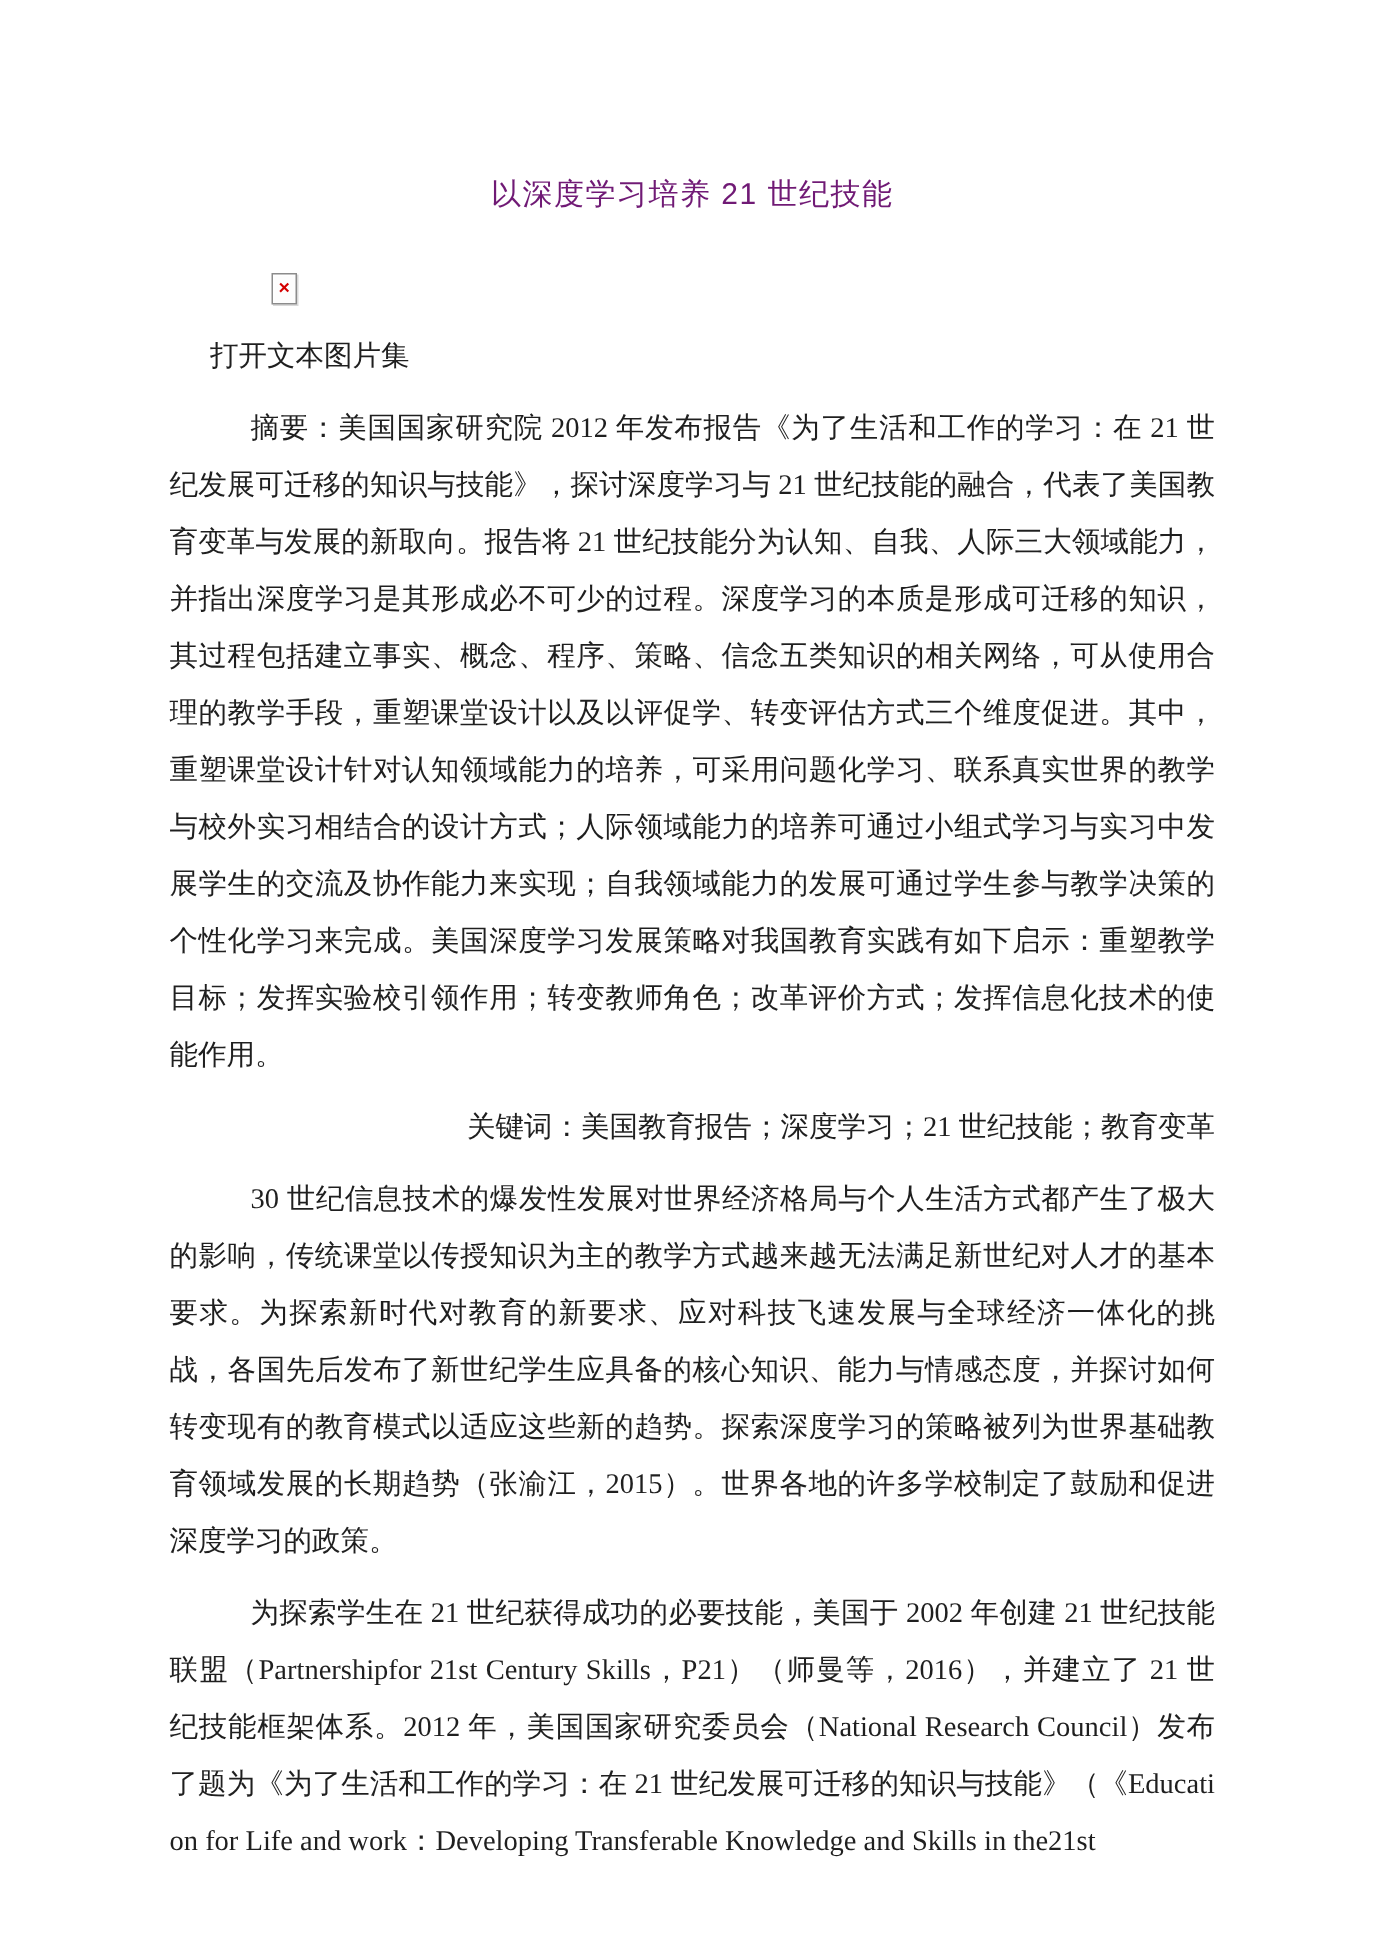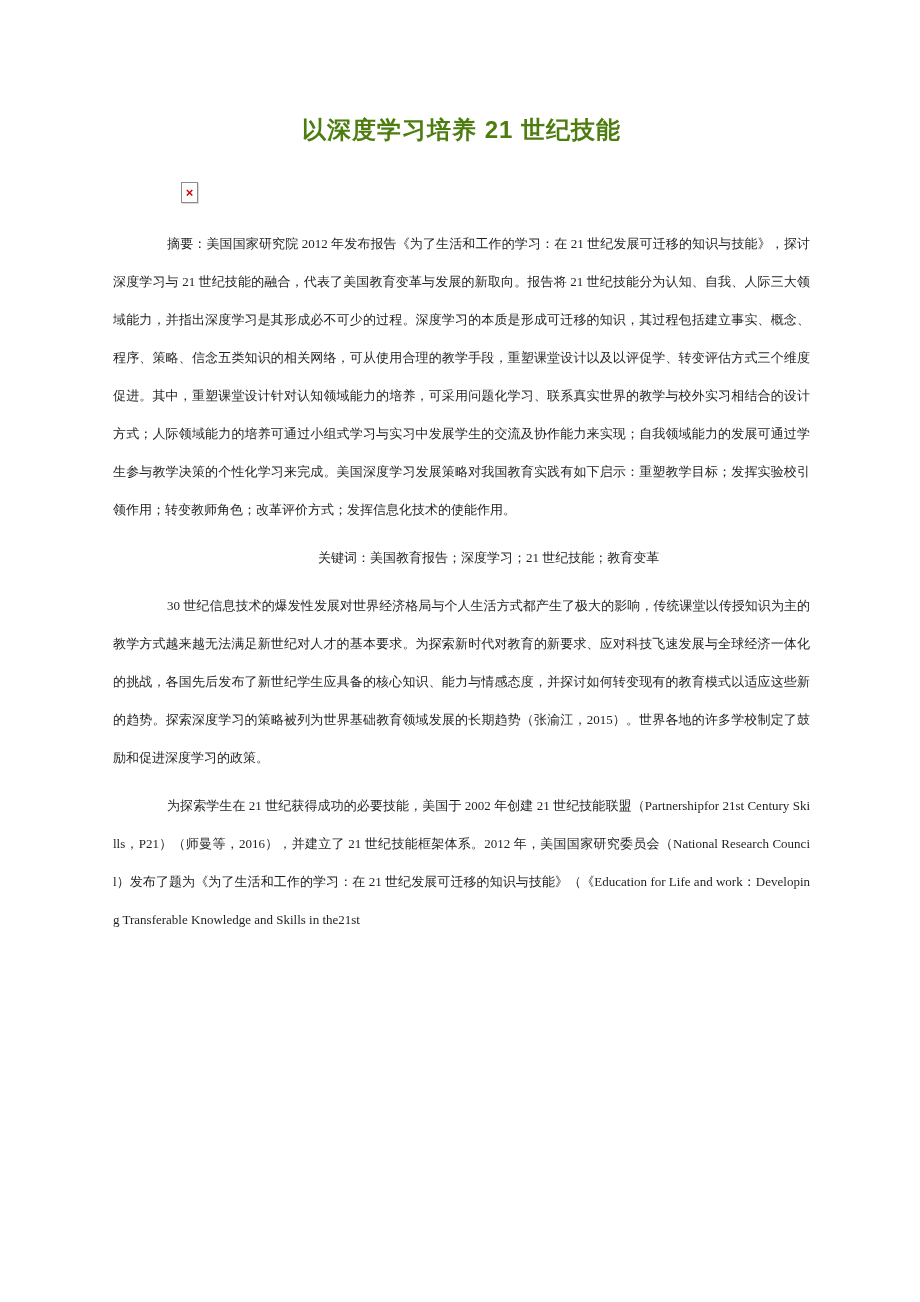--- a/index.html
+++ b/index.html
@@ -11,24 +11,24 @@
     box-sizing: border-box;
     padding: 114px 110px 0 113px;
     overflow: hidden;
     font-family: "Liberation Serif", "DejaVu Serif", serif;
     color: #1f1f1f;
   }
   .doc-title {
     margin: 0 0 36px 0;
     text-align: center;
     font-family: "Liberation Sans", "DejaVu Sans", sans-serif;
-    font-weight: bold;
-    font-size: 24px;
+    font-weight: normal;
+    font-size: 20px;
     line-height: 32px;
-    color: #4d7c0f;
+    color: #701a75;
     letter-spacing: 1px;
   }
   .img-row {
     margin: 0 0 21px 68px;
     height: 22px;
   }
   .broken-img {
     display: inline-block;
     width: 17px;
     height: 21px;
@@ -48,39 +48,40 @@
     line-height: 17px;
     color: #d40000;
   }
   .caption {
     margin: 0 0 16px 27px;
     font-size: 19px;
     line-height: 26px;
   }
   .para {
     margin: 0 0 10px 0;
-    font-size: 13px;
+    font-size: 19px;
     line-height: 38px;
     text-align: justify;
     text-indent: 54px;
     word-break: break-all;
   }
-  .para.no-justify { text-align: center; }
+  .para.no-justify { text-align: right; }
 </style>
 </head>
 <body>
 
 <div class="page">
 
   <h1 class="doc-title">以深度学习培养 21 世纪技能</h1>
 
   <div class="img-row">
     <span class="broken-img"><span class="x-glyph">×</span></span>
   </div>
 
+  <div class="caption">打开文本图片集</div>
 
   <p class="para">摘要：美国国家研究院 2012 年发布报告《为了生活和工作的学习：在 21 世纪发展可迁移的知识与技能》，探讨深度学习与 21 世纪技能的融合，代表了美国教育变革与发展的新取向。报告将 21 世纪技能分为认知、自我、人际三大领域能力，并指出深度学习是其形成必不可少的过程。深度学习的本质是形成可迁移的知识，其过程包括建立事实、概念、程序、策略、信念五类知识的相关网络，可从使用合理的教学手段，重塑课堂设计以及以评促学、转变评估方式三个维度促进。其中，重塑课堂设计针对认知领域能力的培养，可采用问题化学习、联系真实世界的教学与校外实习相结合的设计方式；人际领域能力的培养可通过小组式学习与实习中发展学生的交流及协作能力来实现；自我领域能力的发展可通过学生参与教学决策的个性化学习来完成。美国深度学习发展策略对我国教育实践有如下启示：重塑教学目标；发挥实验校引领作用；转变教师角色；改革评价方式；发挥信息化技术的使能作用。</p>
 
   <p class="para no-justify">关键词：美国教育报告；深度学习；21 世纪技能；教育变革</p>
 
 
   <p class="para">30 世纪信息技术的爆发性发展对世界经济格局与个人生活方式都产生了极大的影响，传统课堂以传授知识为主的教学方式越来越无法满足新世纪对人才的基本要求。为探索新时代对教育的新要求、应对科技飞速发展与全球经济一体化的挑战，各国先后发布了新世纪学生应具备的核心知识、能力与情感态度，并探讨如何转变现有的教育模式以适应这些新的趋势。探索深度学习的策略被列为世界基础教育领域发展的长期趋势（张渝江，2015）。世界各地的许多学校制定了鼓励和促进深度学习的政策。</p>
 
   <p class="para">为探索学生在 21 世纪获得成功的必要技能，美国于 2002 年创建 21 世纪技能联盟（Partnershipfor 21st Century Skills，P21）（师曼等，2016），并建立了 21 世纪技能框架体系。2012 年，美国国家研究委员会（National Research Council）发布了题为《为了生活和工作的学习：在 21 世纪发展可迁移的知识与技能》（《Education for Life and work：Developing Transferable Knowledge and Skills in the21st</p>
 

